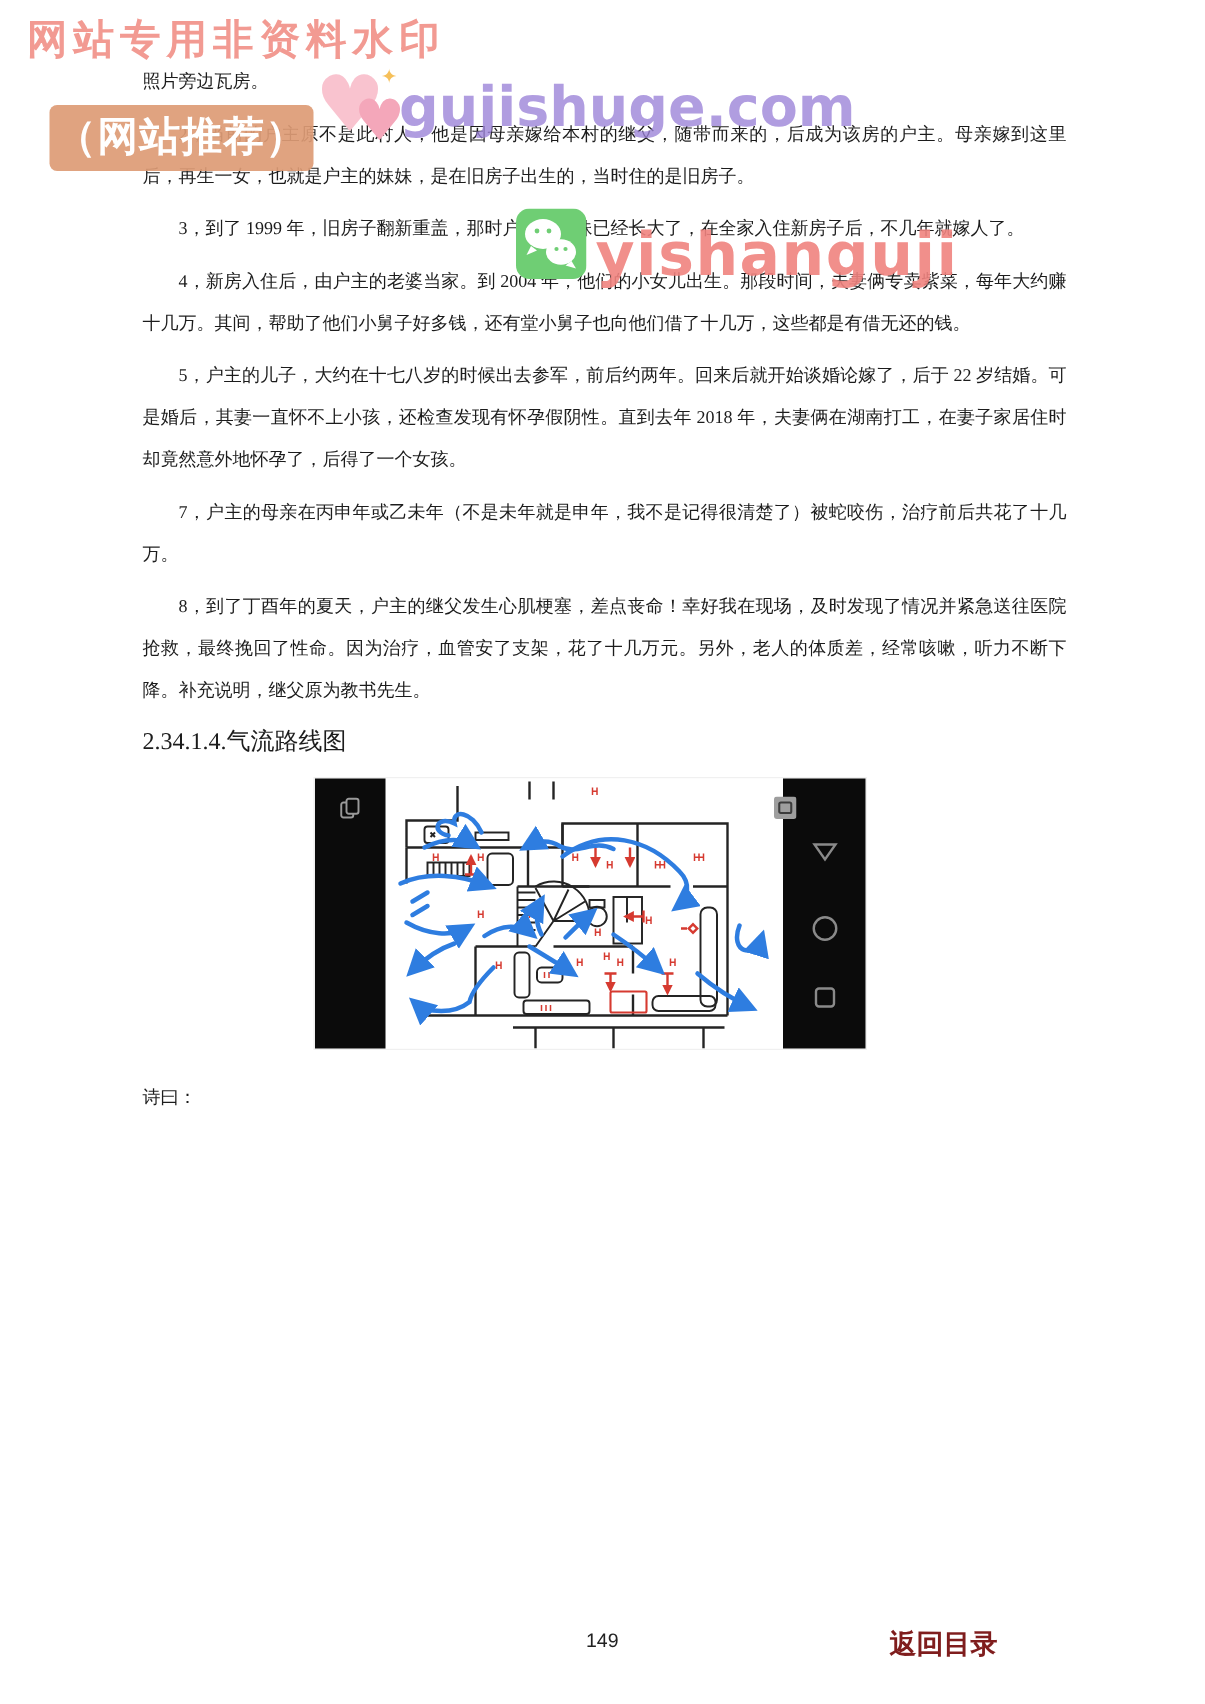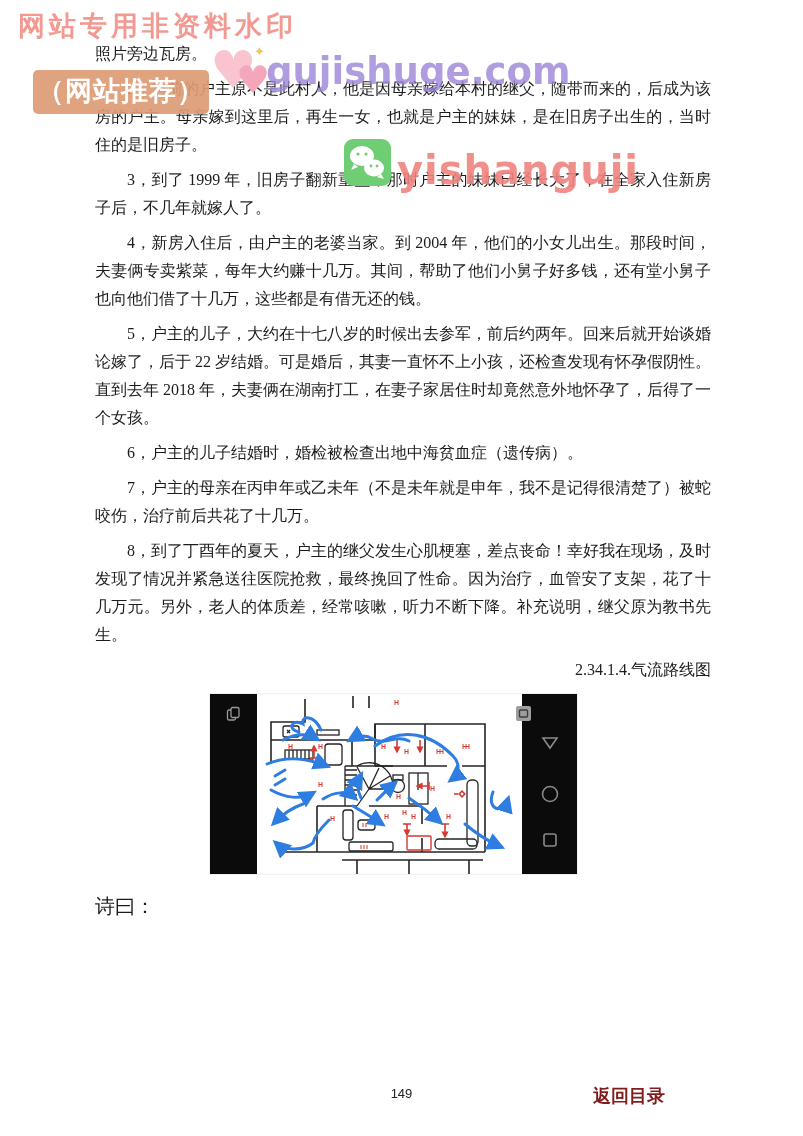--- a/index.html
+++ b/index.html
@@ -39,28 +39,28 @@
   .wm-wechat-id{
     font-family:"DejaVu Sans",sans-serif;font-weight:bold;
     font-size:40px;color:#f0837f;opacity:.9;margin:8px 0 0 6px;letter-spacing:1px;
     white-space:nowrap;
   }
   
   .content{
     position:absolute;left:95px;top:40px;width:616px;z-index:10;
   }
   .para{
-    font-size:16px;line-height:28px;margin:0 0 7px 0;
+    font-size:12px;line-height:28px;margin:0 0 7px 0;
     text-align:justify;word-break:break-all;
   }
   .para.indent{text-indent:2em;}
   .section-heading{
-    font-size:16px;line-height:28px;margin:4px 0 8px 0;font-weight:normal;text-align:right;
-  }
-  .poem-label,.poem-line{font-size:20px;line-height:28px;margin:0 0 12px 0;}
+    font-size:16px;line-height:28px;margin:4px 0 8px 0;font-weight:normal;
+  }
+  .poem-label,.poem-line{font-size:12px;line-height:28px;margin:0 0 12px 0;}
   
   .figure-wrap{
     margin:10px 0 18px 115px;width:367px;height:180px;
     display:flex;background:#ffffff;box-shadow:0 0 0 1px #f0f0f0;
   }
   .phone-bar{background:#0b0b0b;position:relative;}
   .phone-bar.left{width:47px;}
   .phone-bar.right{width:55px;}
   .plan-area{width:265px;height:180px;background:#ffffff;}
   .bar-icon{position:absolute;}
@@ -101,21 +101,20 @@
   <span class="wm-wechat-id">yishanguji</span>
 </div>
 
 <div class="content">
   <div>
       <p class="para">照片旁边瓦房。</p>
       <p class="para indent">2，当前的户主原不是此村人，他是因母亲嫁给本村的继父，随带而来的，后成为该房的户主。母亲嫁到这里后，再生一女，也就是户主的妹妹，是在旧房子出生的，当时住的是旧房子。</p>
       <p class="para indent">3，到了 1999 年，旧房子翻新重盖，那时户主的妹妹已经长大了，在全家入住新房子后，不几年就嫁人了。</p>
       <p class="para indent">4，新房入住后，由户主的老婆当家。到 2004 年，他们的小女儿出生。那段时间，夫妻俩专卖紫菜，每年大约赚十几万。其间，帮助了他们小舅子好多钱，还有堂小舅子也向他们借了十几万，这些都是有借无还的钱。</p>
       <p class="para indent">5，户主的儿子，大约在十七八岁的时候出去参军，前后约两年。回来后就开始谈婚论嫁了，后于 22 岁结婚。可是婚后，其妻一直怀不上小孩，还检查发现有怀孕假阴性。直到去年 2018 年，夫妻俩在湖南打工，在妻子家居住时却竟然意外地怀孕了，后得了一个女孩。</p>
-      <p class="para indent">6，户主的儿子结婚时，婚检被检查出地中海贫血症（遗传病）。</p>
       <p class="para indent">7，户主的母亲在丙申年或乙未年（不是未年就是申年，我不是记得很清楚了）被蛇咬伤，治疗前后共花了十几万。</p>
       <p class="para indent">8，到了丁酉年的夏天，户主的继父发生心肌梗塞，差点丧命！幸好我在现场，及时发现了情况并紧急送往医院抢救，最终挽回了性命。因为治疗，血管安了支架，花了十几万元。另外，老人的体质差，经常咳嗽，听力不断下降。补充说明，继父原为教书先生。</p>
     </div>
 
   <h2 class="section-heading">2.34.1.4.气流路线图</h2>
 
   <div class="figure-wrap">
     <div class="phone-bar left">
       <svg class="bar-icon" style="left:16px;top:12px" width="16" height="16" viewBox="0 0 16 16">
         <rect x="1.5" y="4" width="8" height="10" rx="1.5" fill="none" stroke="#9a9a9a" stroke-width="1.3"></rect>

